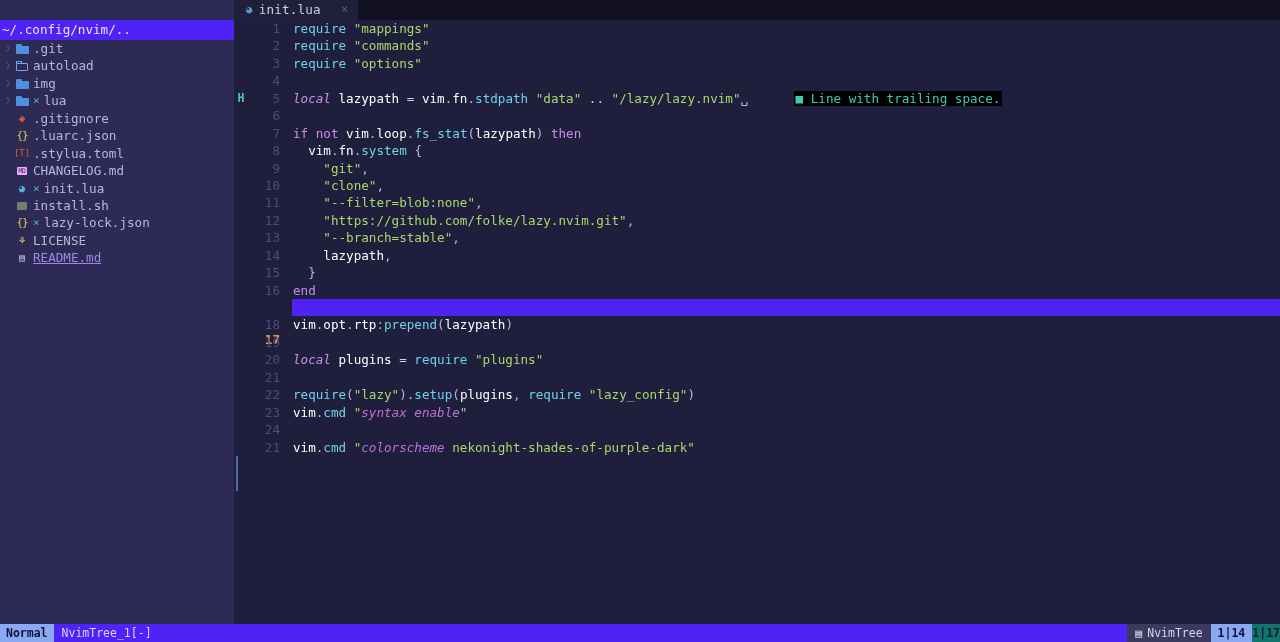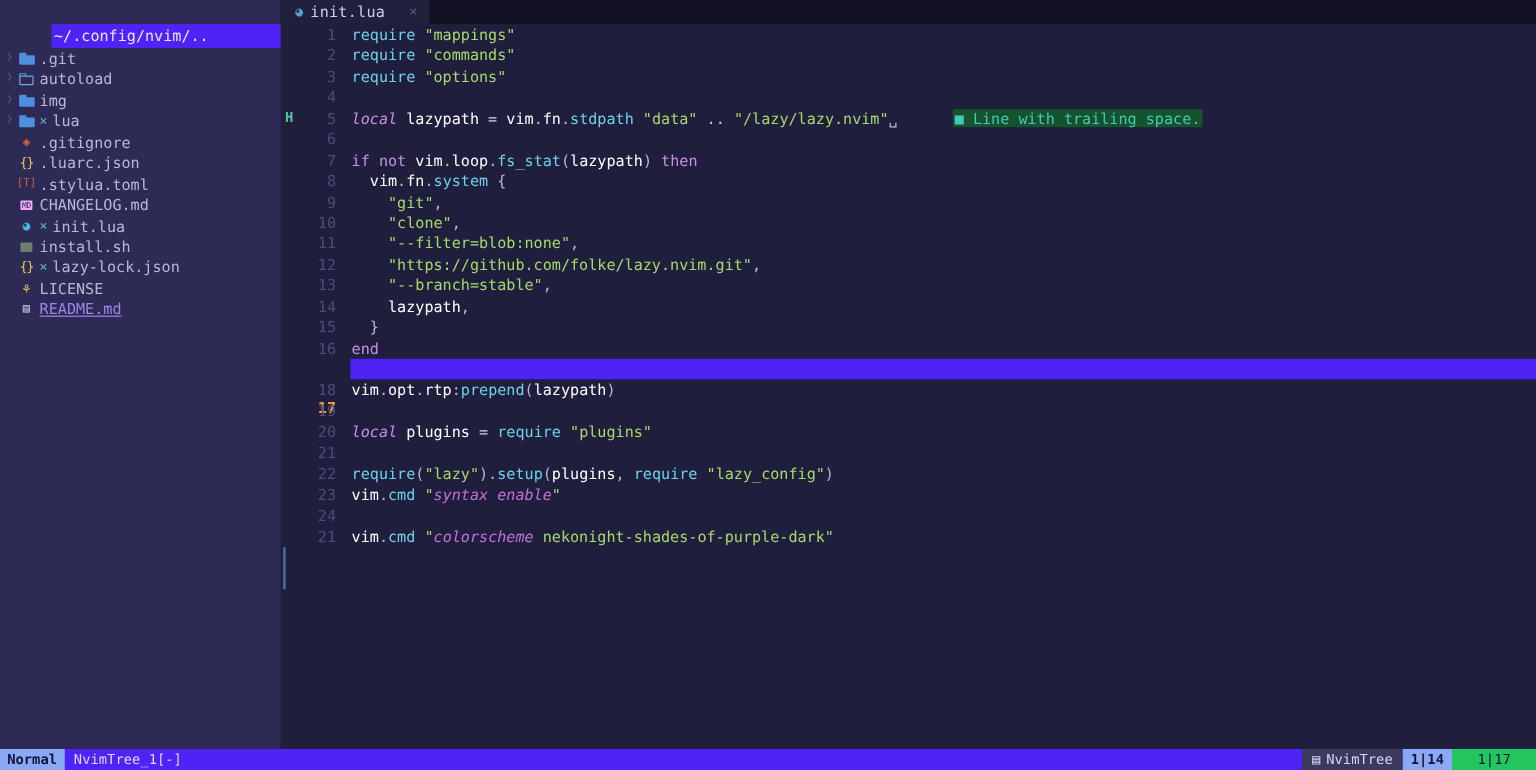--- a/index.html
+++ b/index.html
@@ -18,21 +18,21 @@
   .tab .ficon{color:#51a0cf;font-size:11px;}
   .tab .tname{color:#cfcde9;letter-spacing:.2px;}
   .tab .tclose{color:#5d5b7e;margin-left:14px;font-size:12px;}
   .tabline-rest{flex:1;background:#121124;}
 
   
   .split{flex:1;display:flex;min-height:0;}
 
   
   .tree{width:234px;flex:0 0 234px;background:#2d2a55;position:relative;overflow:hidden;}
-  .tree-root{height:20px;line-height:20px;background:#4f22f5;color:#e8e6ff;padding-left:2px;white-space:nowrap;margin-left:43px;}
+  .tree-root{height:20px;line-height:20px;background:#4f22f5;color:#e8e6ff;padding-left:2px;white-space:nowrap;}
   .trow{height:17.45px;line-height:17.45px;display:flex;align-items:center;white-space:nowrap;padding-left:2px;}
   .arrow{width:12px;display:inline-block;text-align:center;color:#4f4c78;font-size:9px;flex:0 0 12px;}
   .ico{width:16px;flex:0 0 16px;display:inline-flex;align-items:center;justify-content:center;font-size:11px;margin-right:3px;}
   .mod{color:#57b6c2;margin-right:4px;font-size:11px;}
   .tlabel{color:#b9b7d8;}
   .tlabel.link{color:#9f86e8;text-decoration:underline;}
 
   
   .folder-full{width:13px;height:10px;position:relative;}
   .folder-full:before{content:"";position:absolute;left:0;top:2px;width:13px;height:8px;background:#4f8fe0;border-radius:1px;}
@@ -63,30 +63,30 @@
 
   
   .kw{color:#c98fe8;font-style:italic;}
   .kw2{color:#c98fe8;}
   .fn{color:#6fd2e8;text-align:right;}
   .id{color:#ffffff;}
   .str{color:#a8d96a;}
   .istr{color:#c070d8;font-style:italic;}
   .op{color:#cfcde9;}
   .punct{color:#b9b7d8;}
-  .diag{color:#46c8b8;background:#14532d;padding:0 2px;}
+  .diag{color:#46c8b8;background:#000000;padding:0 2px;}
 
   
   .status{height:18px;flex:0 0 18px;display:flex;align-items:flex-end;background:#4f22f5;font-size:11.5px;line-height:18px;}
   .st-mode{background:#8aa9f5;color:#14143a;padding:0 6px;font-weight:bold;}
   .st-buf{color:#d8d6ff;padding:0 8px;}
   .st-spacer{flex:1;}
   .st-file{background:#3b3a5e;color:#d6d4ee;padding:0 8px;display:flex;align-items:center;gap:5px;}
   .st-pos{background:#8aa9f5;color:#14143a;padding:0 7px;font-weight:bold;}
-  .st-pos2{background:#22c55e;color:#14143a;padding:0 21px;font-weight:normal;}
+  .st-pos2{background:#0f766e;color:#14143a;padding:0 0;font-weight:bold;}
 </style>
 </head>
 <body>
 
 <div id="app">
 
   <div class="tabline">
     <div class="tabline-pad"></div>
     <div class="tab">
       <span class="ficon">◕</span>

